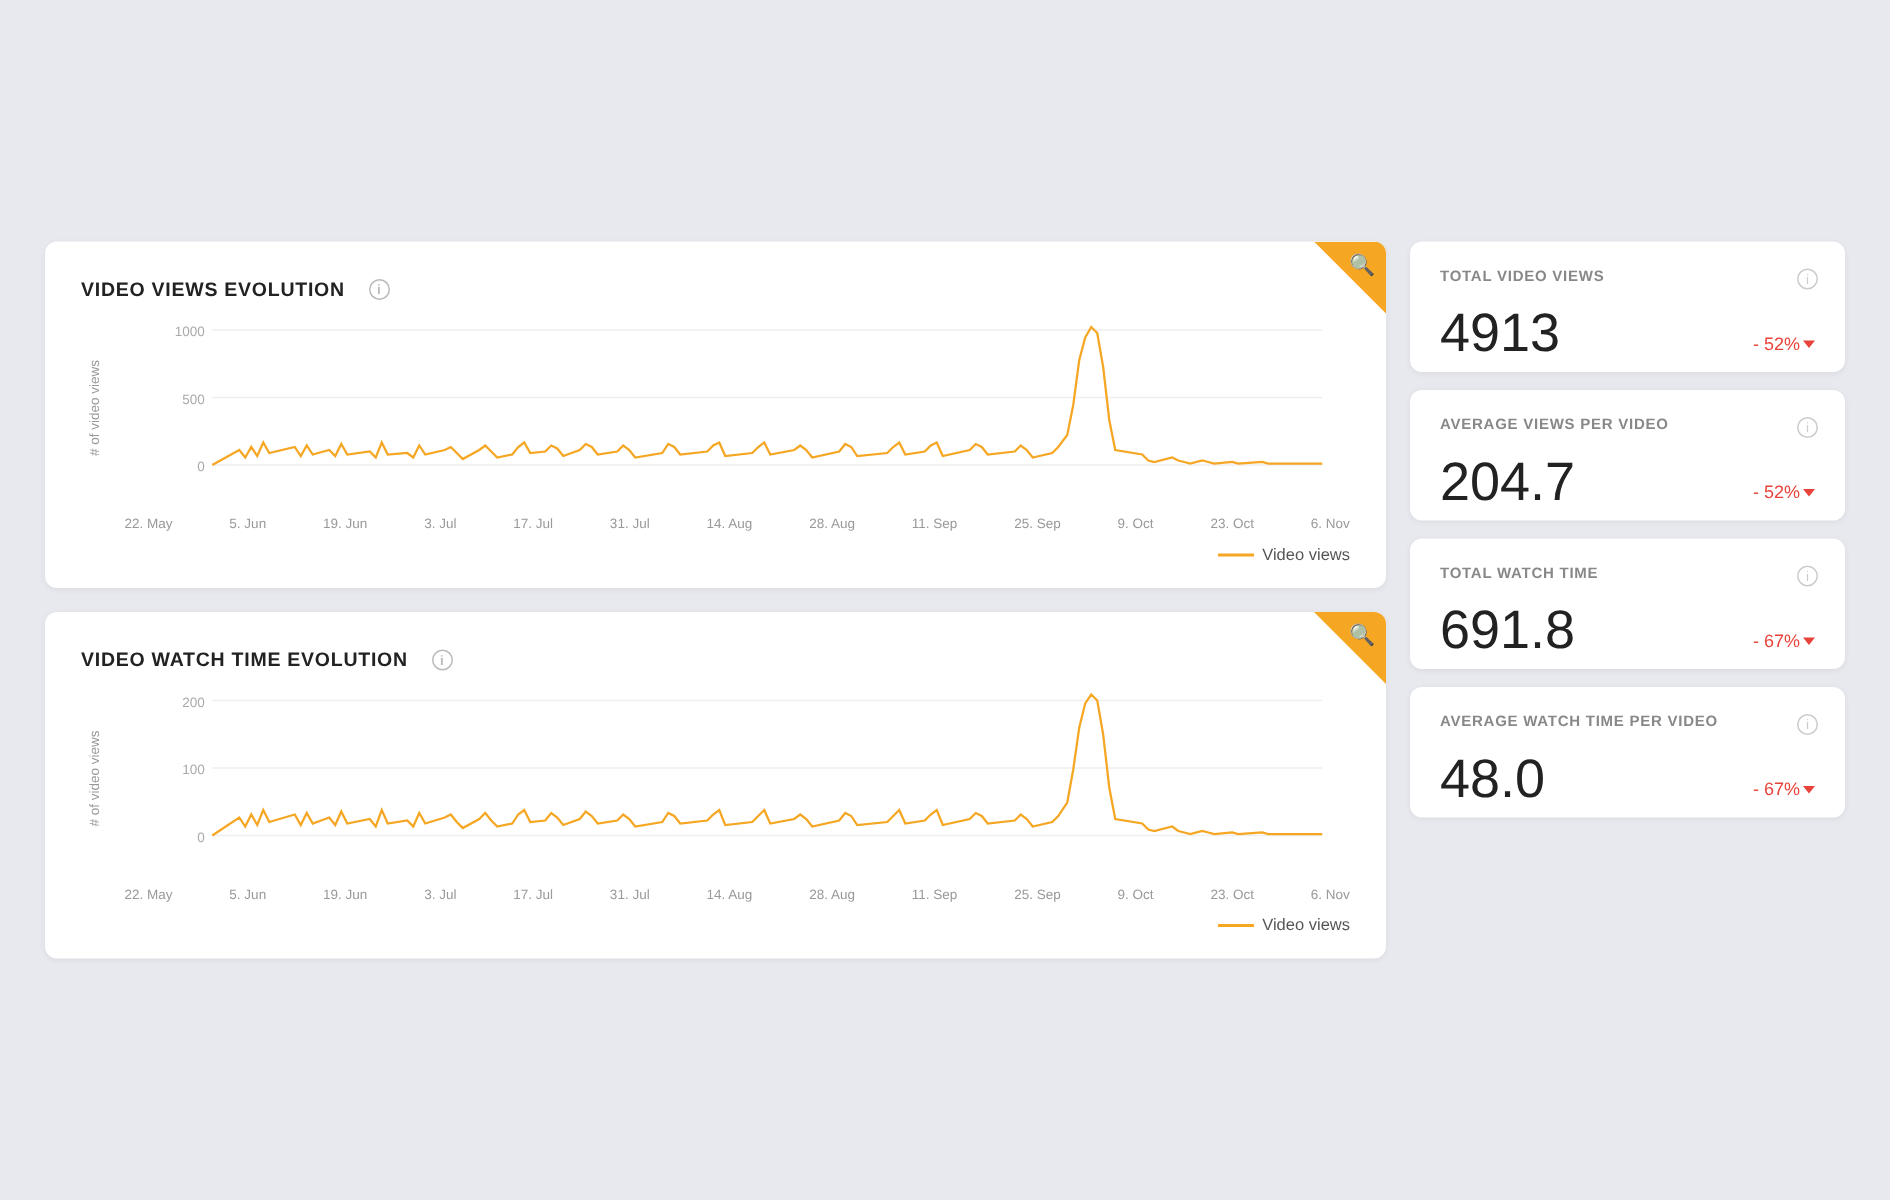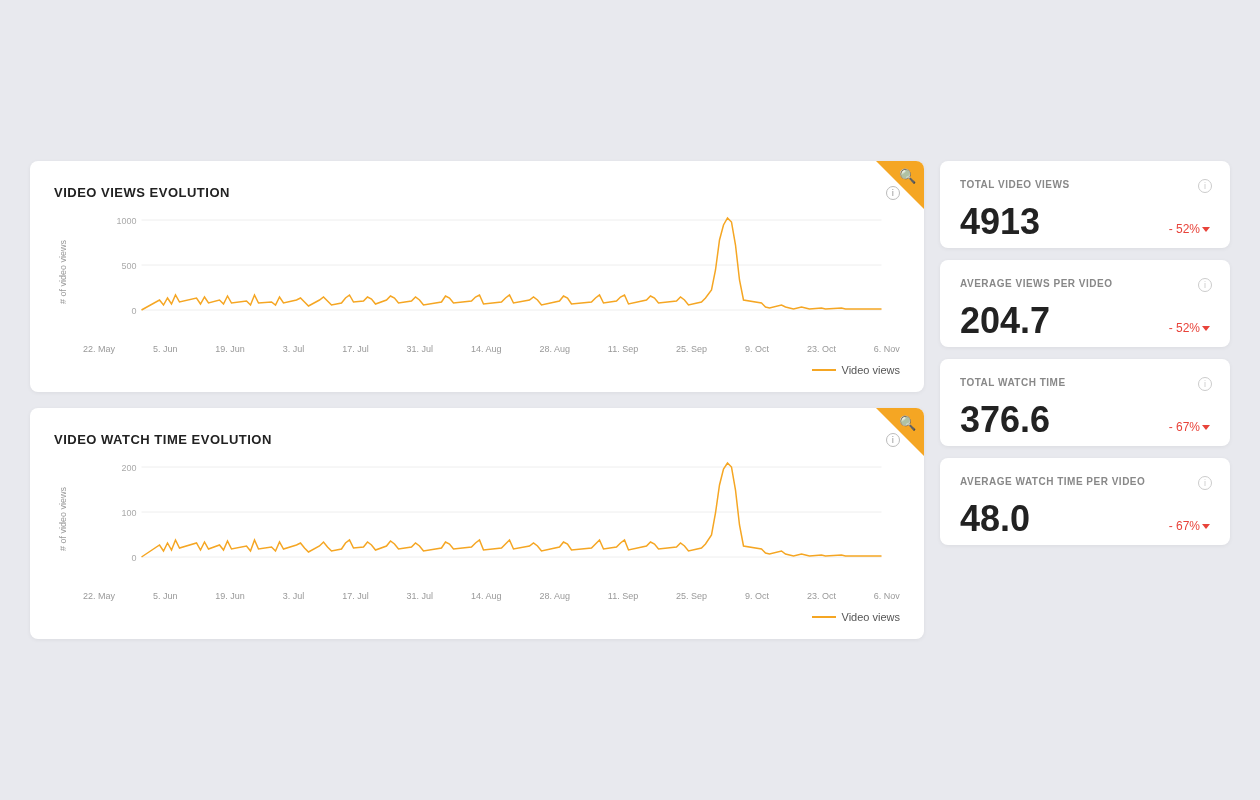--- a/index.html
+++ b/index.html
@@ -33,22 +33,21 @@
       box-shadow: 0 1px 4px rgba(0,0,0,0.06);
     }
     .chart-title {
       font-size: 13px;
       font-weight: 700;
       letter-spacing: 0.5px;
       color: #222;
       margin-bottom: 4px;
       display: flex;
       align-items: center;
-      gap: 6px;
-      justify-content: space-between;
+      gap: 16px;
     }
     .info-icon {
       width: 14px;
       height: 14px;
       border-radius: 50%;
       border: 1.5px solid #bbb;
       display: inline-flex;
       align-items: center;
       justify-content: center;
       font-size: 9px;
@@ -152,21 +151,21 @@
       text-transform: uppercase;
       margin-bottom: 14px;
     }
     .stat-row {
       display: flex;
       align-items: flex-end;
       justify-content: space-between;
     }
     .stat-value {
       font-size: 36px;
-      font-weight: 700;
+      font-weight: 400;
       color: #222;
       line-height: 1;
     }
     .stat-change {
       font-size: 12px;
       color: #e8433a;
       display: flex;
       align-items: center;
       gap: 2px;
       margin-bottom: 4px;
@@ -381,21 +380,21 @@
           <span>- 52%</span>
           <span class="triangle-down"></span>
         </span>
       </div>
     </div>
 
     <div class="stat-card">
       <div class="stat-label">TOTAL WATCH TIME</div>
       <span class="stat-info-icon">i</span>
       <div class="stat-row">
-        <span class="stat-value">376.6</span>
+        <span class="stat-value">691.8</span>
         <span class="stat-change">
           <span>- 67%</span>
           <span class="triangle-down"></span>
         </span>
       </div>
     </div>
 
     <div class="stat-card">
       <div class="stat-label">AVERAGE WATCH TIME PER VIDEO</div>
       <span class="stat-info-icon">i</span>

